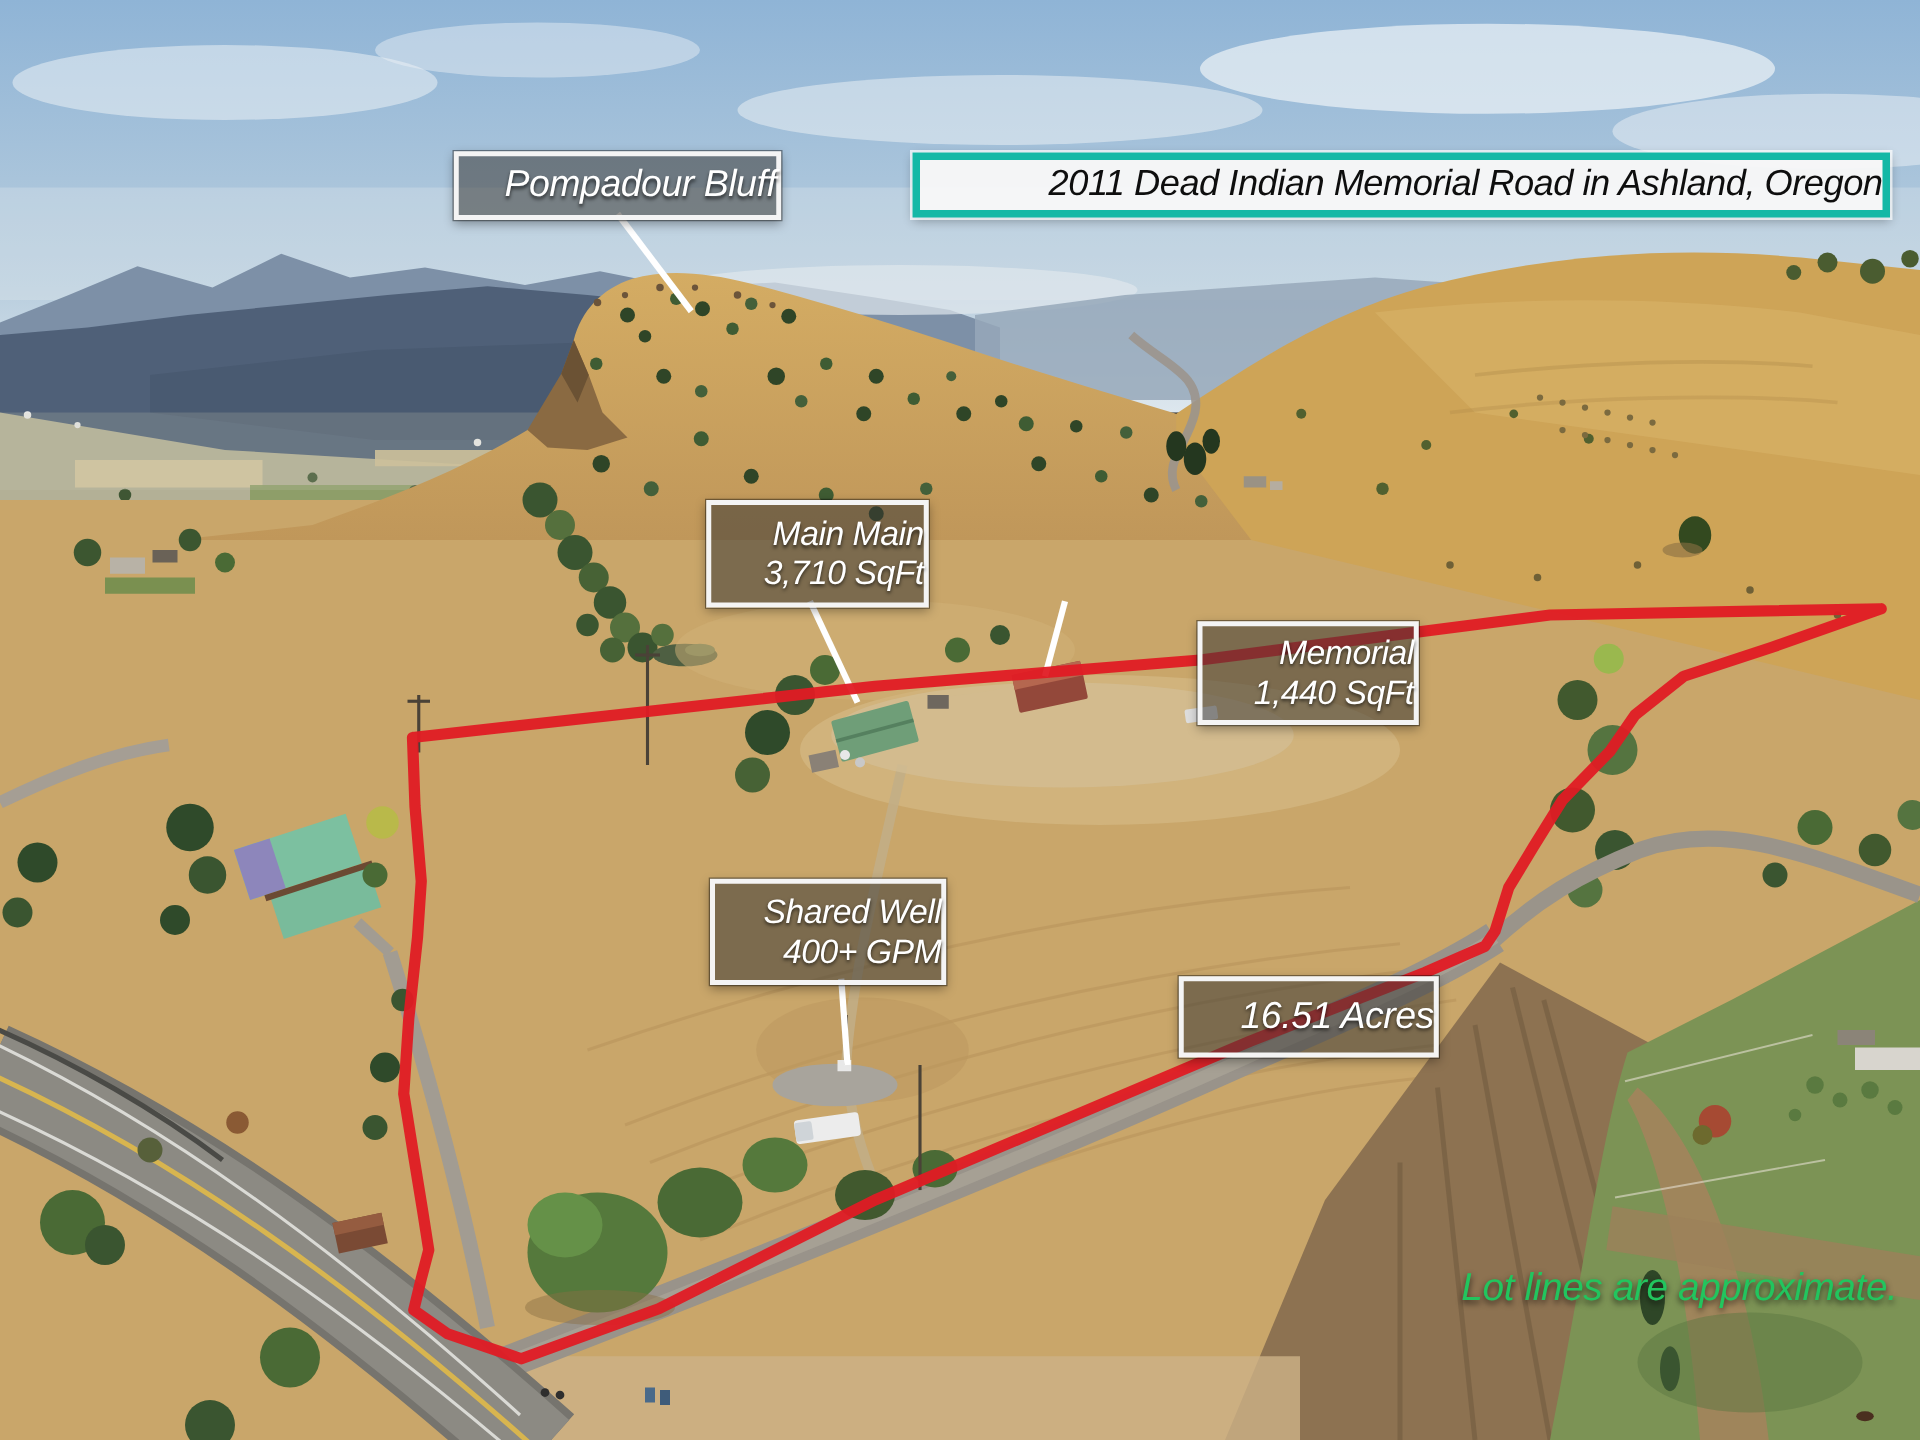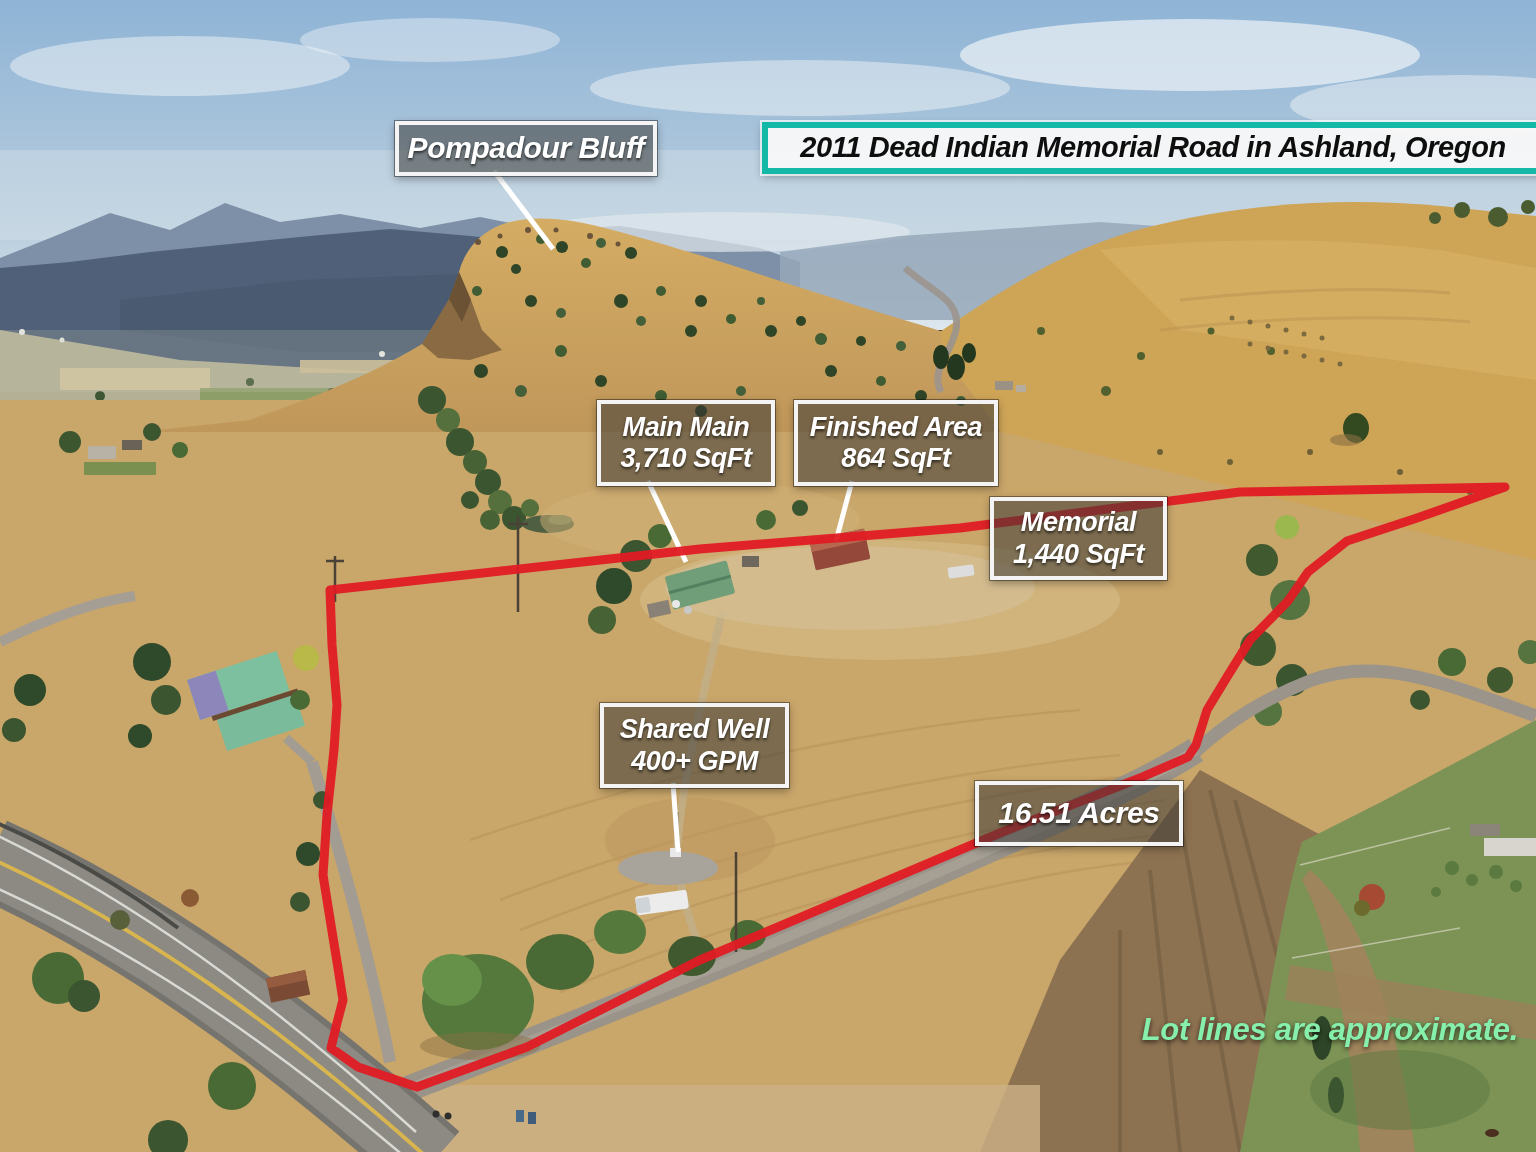--- a/index.html
+++ b/index.html
@@ -4,40 +4,40 @@
 <style>
   html,body{margin:0;padding:0;background:#222;}
   #stage{
     position:relative;width:1536px;height:1152px;overflow:hidden;
     font-family:"Liberation Sans", sans-serif;
   }
   #scene,#overlay{position:absolute;left:0;top:0;width:1536px;height:1152px;}
   #overlay{z-index:5;}
   .label{
     position:absolute;z-index:10;display:flex;flex-direction:column;
-    align-items:center;justify-content:center;text-align:center;
-    font-style:italic;font-weight:bold;letter-spacing:-0.4px;line-height:1.15;margin-left:32px;
+    align-items:flex-end;justify-content:center;text-align:center;
+    font-style:italic;font-weight:normal;letter-spacing:-0.4px;line-height:1.15;
   }
   .label.dark{
     background:rgba(60,58,54,0.55);
     border:4px solid #f4f4f4;
     color:#fff;
     text-shadow:0 2px 3px rgba(0,0,0,0.65);
     box-shadow:0 0 0 1px rgba(0,0,0,0.4), 0 3px 8px rgba(0,0,0,0.35);
   }
   .label.light{
     background:rgba(248,248,248,0.95);
     border:6px solid #14b8a6;
     color:#0e0e0e;
     box-shadow:0 0 0 2px rgba(255,255,255,0.7), 0 3px 8px rgba(0,0,0,0.3);
   }
   .lbl-sm{font-size:27px;}
   .lbl-md{font-size:30px;}
   .note{
-    position:absolute;z-index:10;font-style:italic;font-weight:bold;color:#86efac;
+    position:absolute;z-index:10;font-style:italic;font-weight:normal;color:#22c55e;
     font-size:31px;text-shadow:0 2px 5px rgba(0,0,0,0.7);letter-spacing:-0.3px;
   }
 </style>
 </head>
 <body>
 
 <div id="stage">
 
   <svg id="scene" viewBox="0 0 1536 1152" xmlns="http://www.w3.org/2000/svg">
     <defs>
@@ -378,24 +378,20 @@
 
   <div class="label light" style="left:730px;top:122px;width:770px;height:40px;font-size:29px">
     <span>2011 Dead Indian Memorial Road in Ashland, Oregon</span>
   </div>
 
   <div class="label dark lbl-sm" style="left:565px;top:400px;width:170px;height:78px">
     <span>Main Main</span>
     <span>3,710 SqFt</span>
   </div>
 
-  <div class="label dark lbl-sm" style="left:762px;top:400px;width:196px;height:78px">
-    <span>Finished Area</span>
-    <span>864 SqFt</span>
-  </div>
 
   <div class="label dark lbl-sm" style="left:958px;top:497px;width:169px;height:75px">
     <span>Memorial</span>
     <span>1,440 SqFt</span>
   </div>
 
   <div class="label dark lbl-sm" style="left:568px;top:703px;width:181px;height:77px">
     <span>Shared Well</span>
     <span>400+ GPM</span>
   </div>

